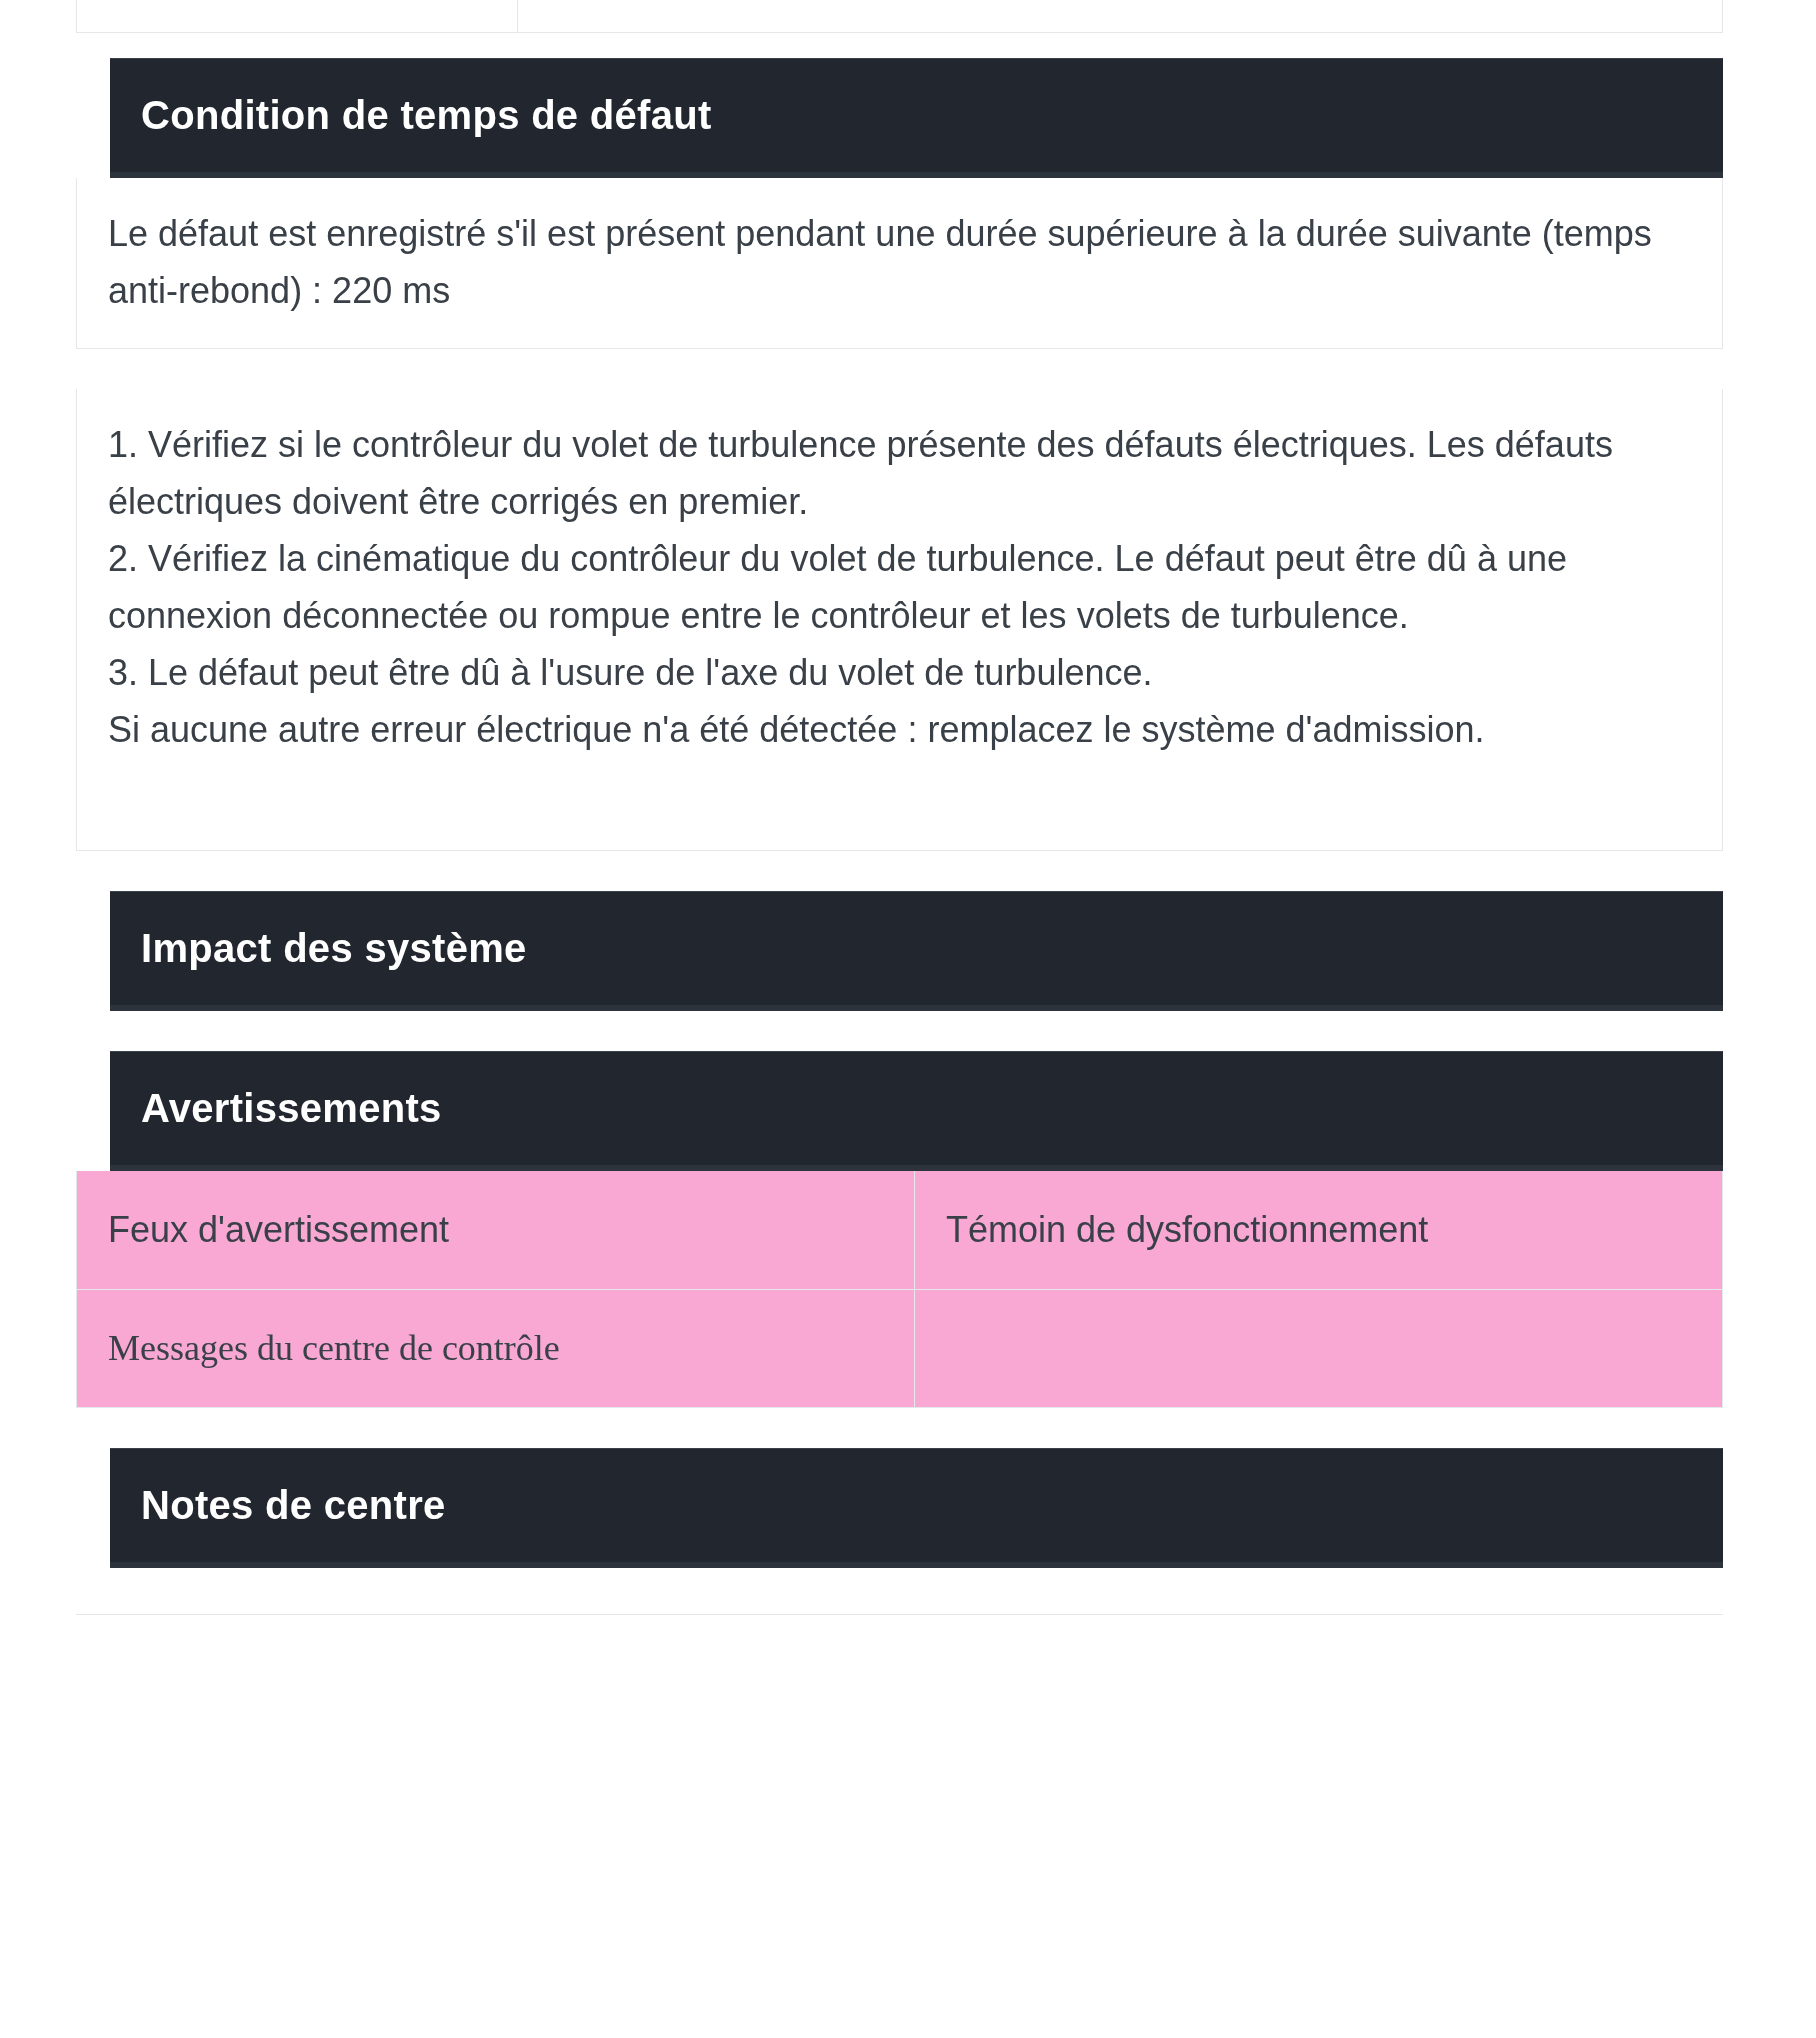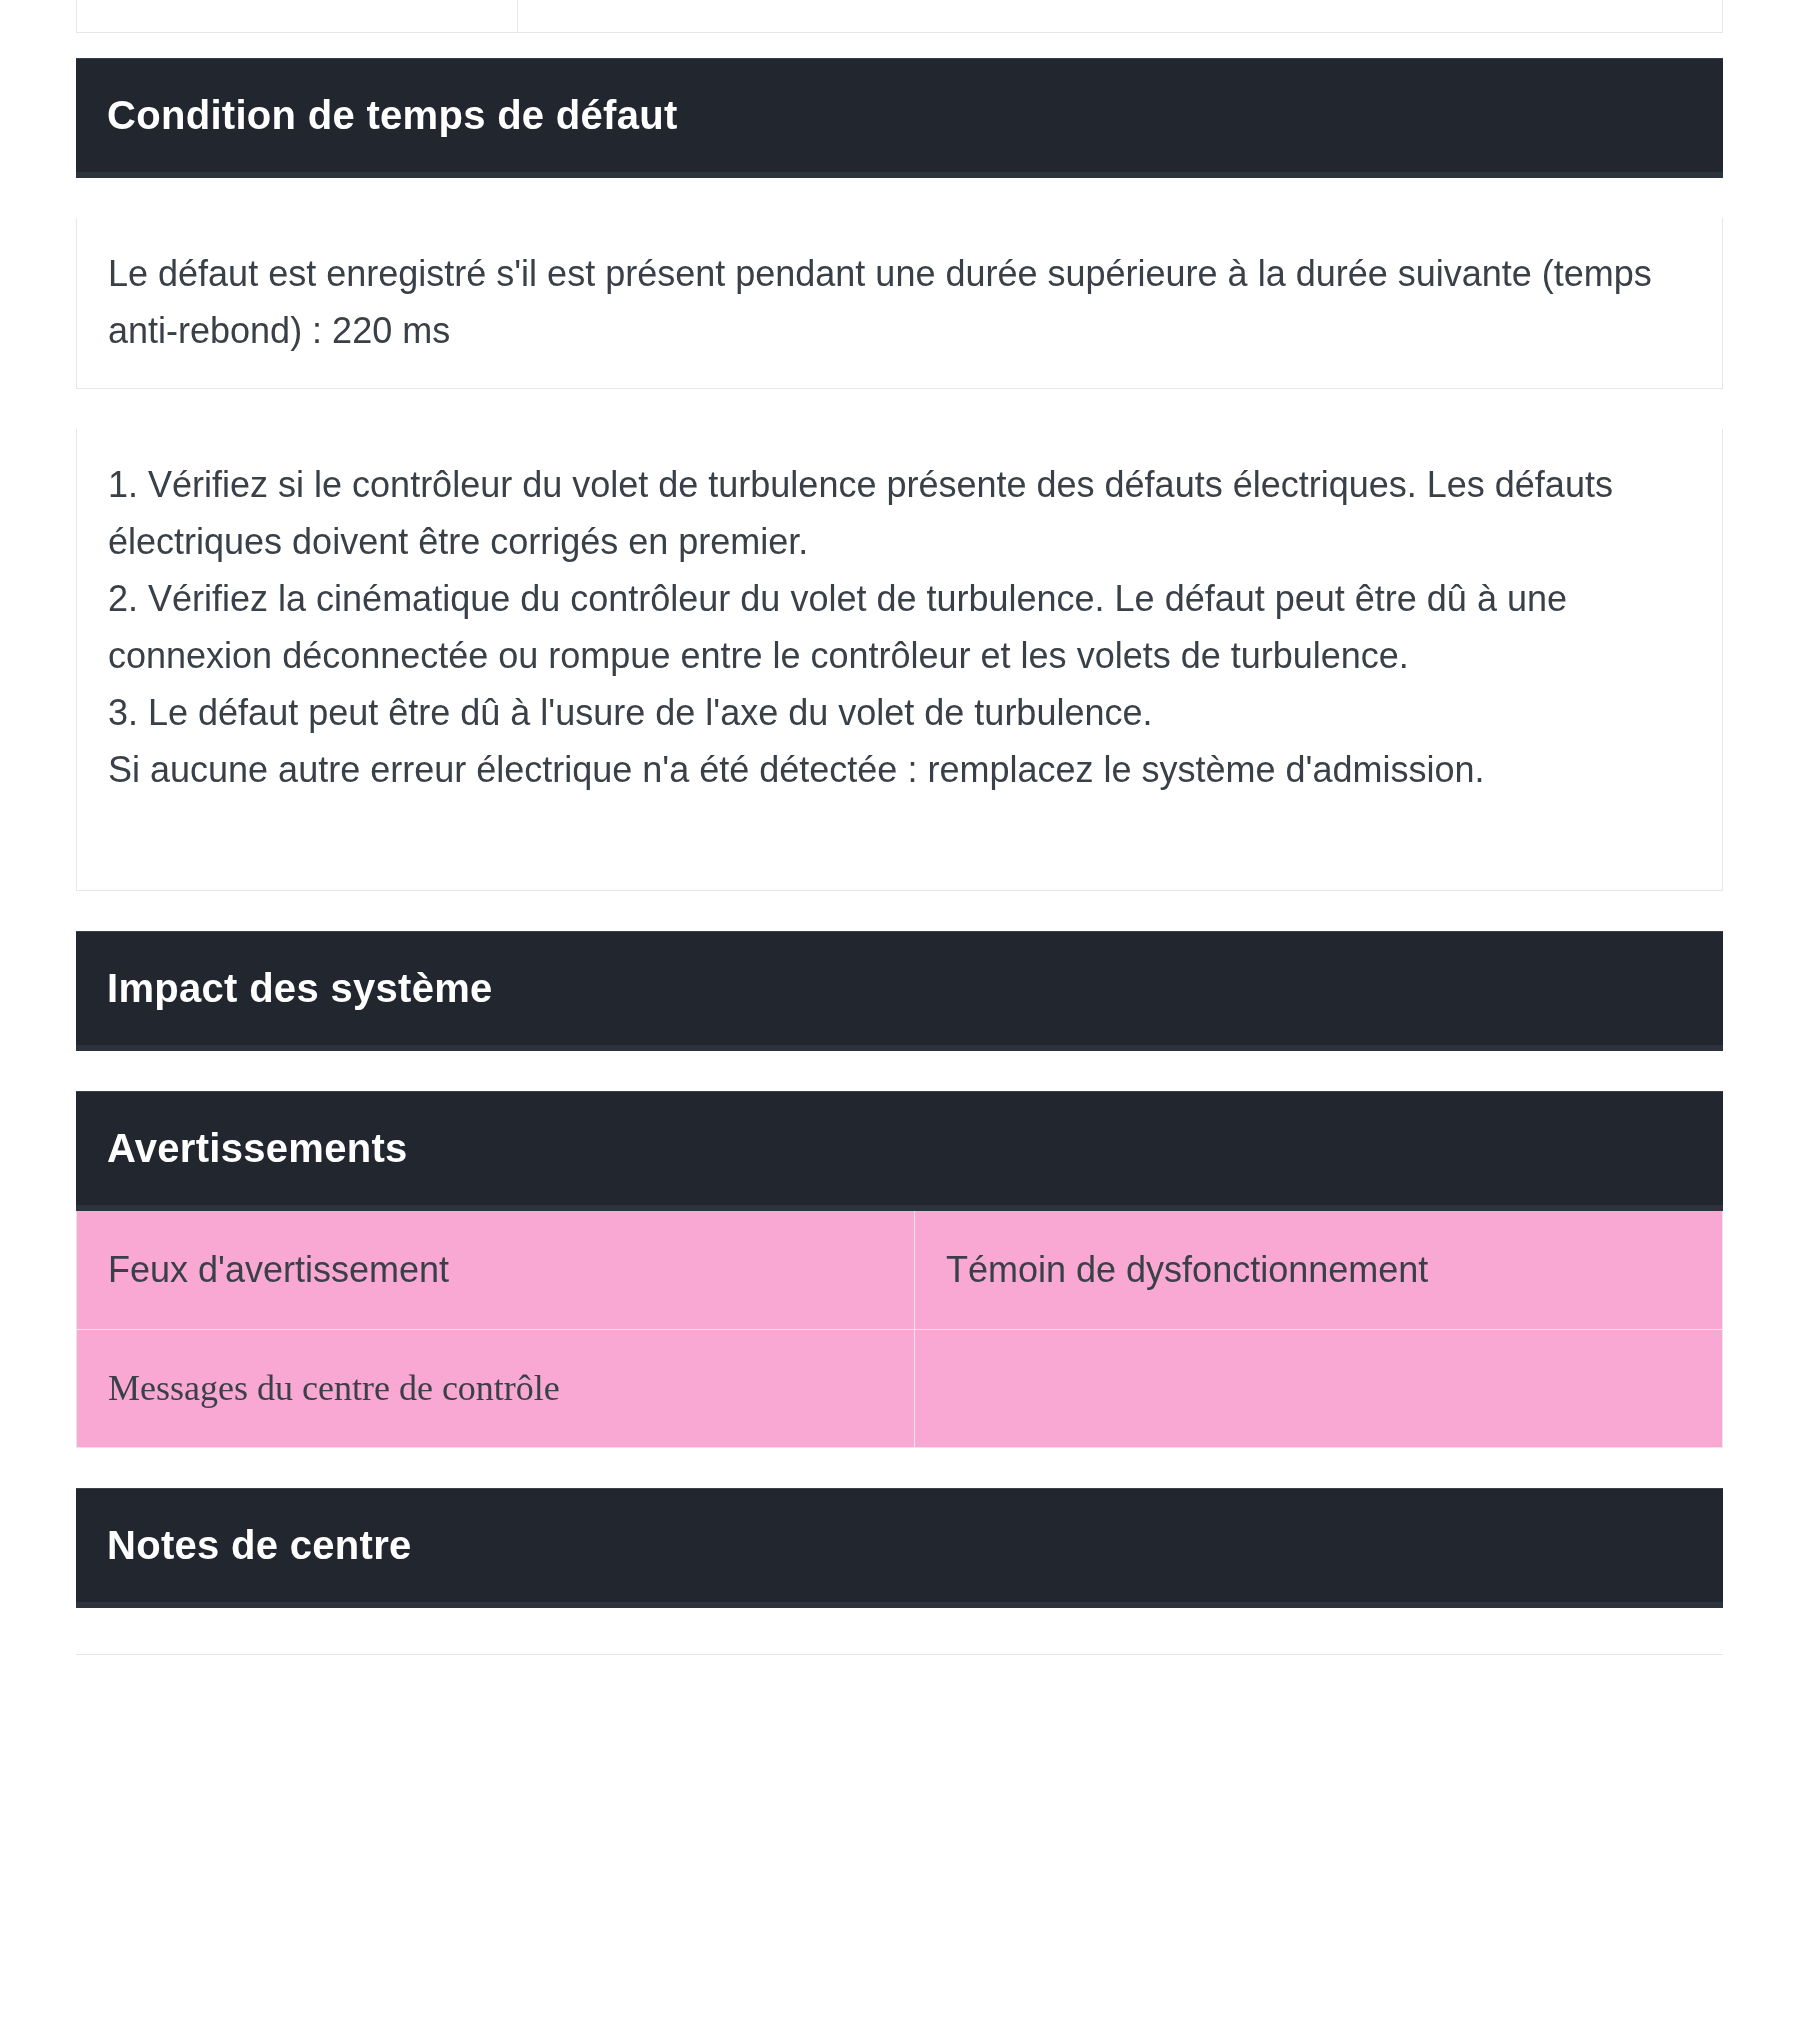--- a/index.html
+++ b/index.html
@@ -45,37 +45,37 @@
   
   .info-section { margin-bottom: 40px; }
   .section-header {
     height: 120px;
     background: var(--header-bg);
     border-top: 1.9px solid var(--header-edge-top);
     border-bottom: 6.7px solid var(--header-edge-bottom);
     display: flex;
     align-items: center;
     padding: 9px 31px;
+    margin-left: 34px;
   }
   .section-title {
     margin: 0;
     color: var(--header-text);
     font-size: 40px;
     font-weight: bold;
     letter-spacing: 0.3px;
   }
   .section-body {
     border: 1.9px solid var(--border-color);
     border-top: none;
     background: #fff;
     padding: 27px 31px 29px 31px;
     font-size: 36px;
     line-height: 57px;
     color: var(--body-text);
-    margin-top: 40px;
   }
   .section-body p {
     margin: 0;
     white-space: pre-line;
   }
   .section-body--plan { padding-bottom: 92px; }
   
   .warn-table {
     border: 1.9px solid var(--border-color);
     border-top: none;

